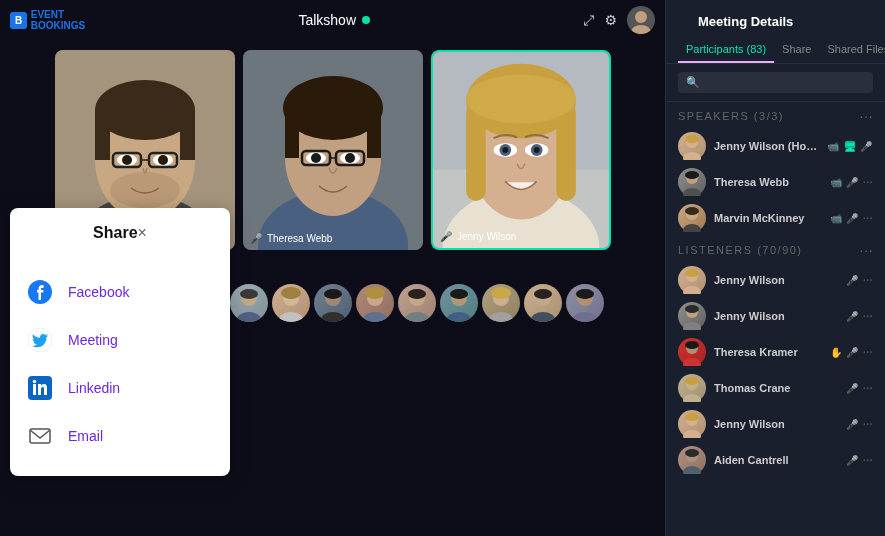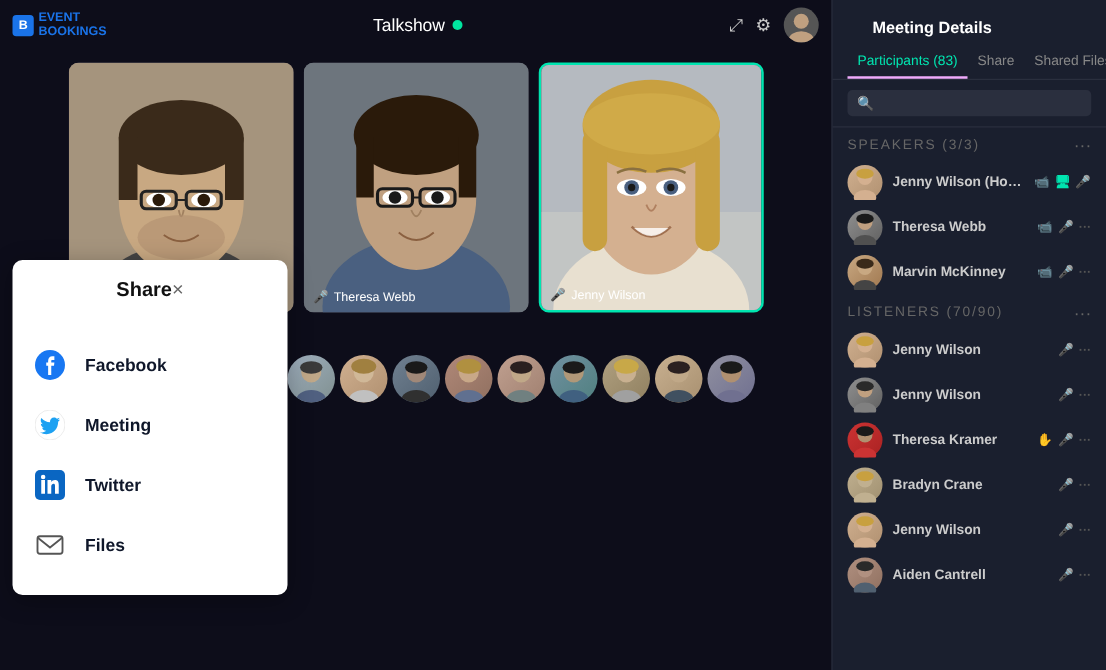--- a/index.html
+++ b/index.html
@@ -392,22 +392,22 @@
     .share-icon {
       width: 28px;
       height: 28px;
       display: flex;
       align-items: center;
       justify-content: center;
     }
 
     .share-label {
       font-size: 14px;
-      color: #0f172a;
-      font-weight: 700;
+      color: #6d28d9;
+      font-weight: 400;
       text-align: center;
     }
   </style>
 </head>
 <body>
 
 <div class="main-container">
 
   <div class="video-area">
 
@@ -778,21 +778,21 @@
       </div>
 
       <div class="participant-row">
         <div class="p-avatar" style="background: linear-gradient(135deg, #c0b090, #a09070);">
           <svg width="28" height="28" viewBox="0 0 28 28">
               <circle cx="14" cy="10" r="6" fill="#c0b090"></circle>
               <ellipse cx="14" cy="26" rx="9" ry="6" fill="#c0b090"></ellipse>
               <ellipse cx="14" cy="7" rx="7" ry="4" fill="#c8a040"></ellipse>
             </svg>
         </div>
-        <span class="p-name">Bradyn Crane</span>
+        <span class="p-name">Thomas Crane</span>
         <div class="p-controls">
           <span class="p-ctrl-icon muted">🎤</span>
           <span class="p-ctrl-icon">···</span>
         </div>
       </div>
 
       <div class="participant-row">
         <div class="p-avatar" style="background: linear-gradient(135deg, #d0b090, #b09070);">
           <svg width="28" height="28" viewBox="0 0 28 28">
               <circle cx="14" cy="10" r="6" fill="#d4b090"></circle>
@@ -853,28 +853,28 @@
 
     <div class="share-item">
       <div class="share-icon">
         <svg width="24" height="24" viewBox="0 0 24 24">
           <rect width="24" height="24" rx="4" fill="#0a66c2"></rect>
           <rect x="5" y="8" width="3" height="11" fill="white"></rect>
           <circle cx="6.5" cy="5.5" r="1.8" fill="white"></circle>
           <path d="M10 8H13V9.5C13.5 8.7 14.5 8 16 8C18.5 8 19 9.8 19 12V19H16V12.5C16 11.5 15.5 11 14.8 11C14 11 13 11.7 13 13V19H10V8Z" fill="white"></path>
         </svg>
       </div>
-      <span class="share-label">Twitter</span>
+      <span class="share-label">Linkedin</span>
     </div>
 
     <div class="share-item">
       <div class="share-icon">
         <svg width="24" height="24" viewBox="0 0 24 24">
           <rect x="2" y="5" width="20" height="14" rx="2" fill="none" stroke="#555" stroke-width="1.5"></rect>
           <polyline points="2,6 12,14 22,6" fill="none" stroke="#555" stroke-width="1.5"></polyline>
         </svg>
       </div>
-      <span class="share-label">Files</span>
+      <span class="share-label">Email</span>
     </div>
 
   </div>
 
 </div>
 
 </body></html>

